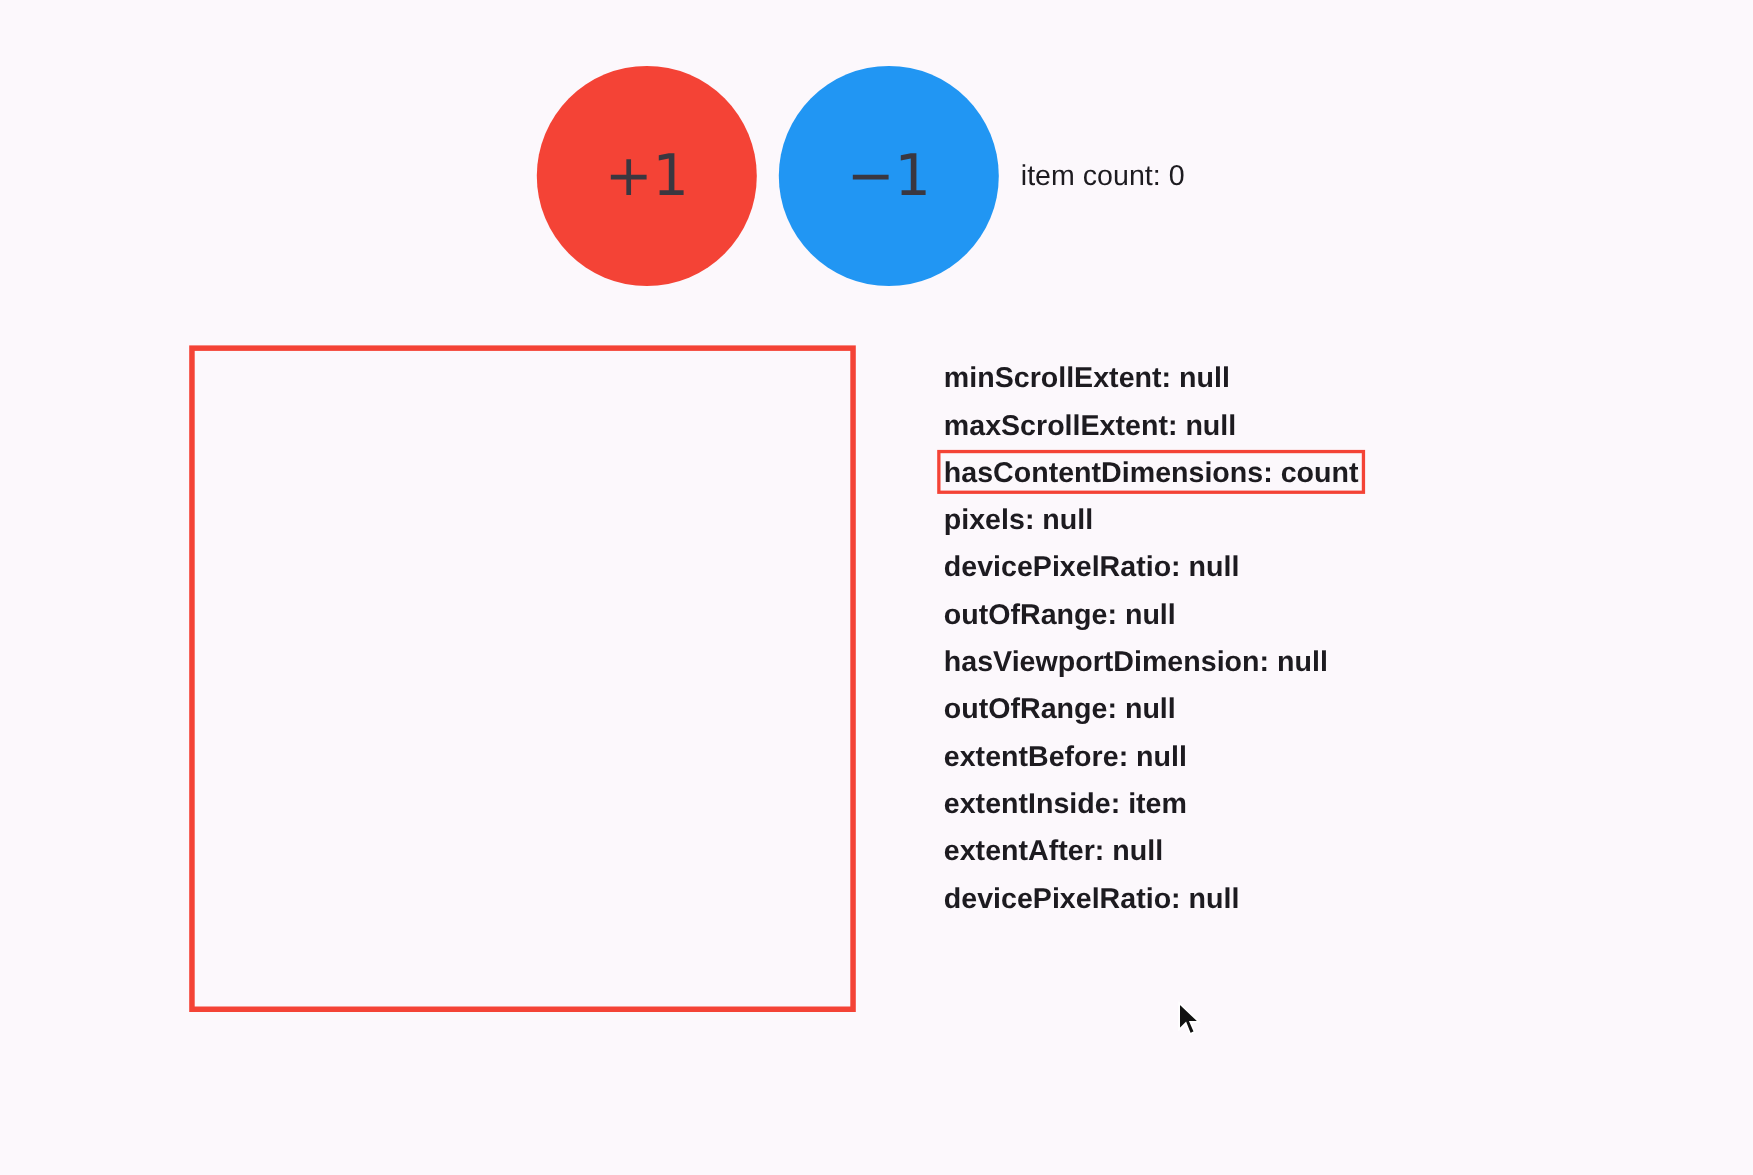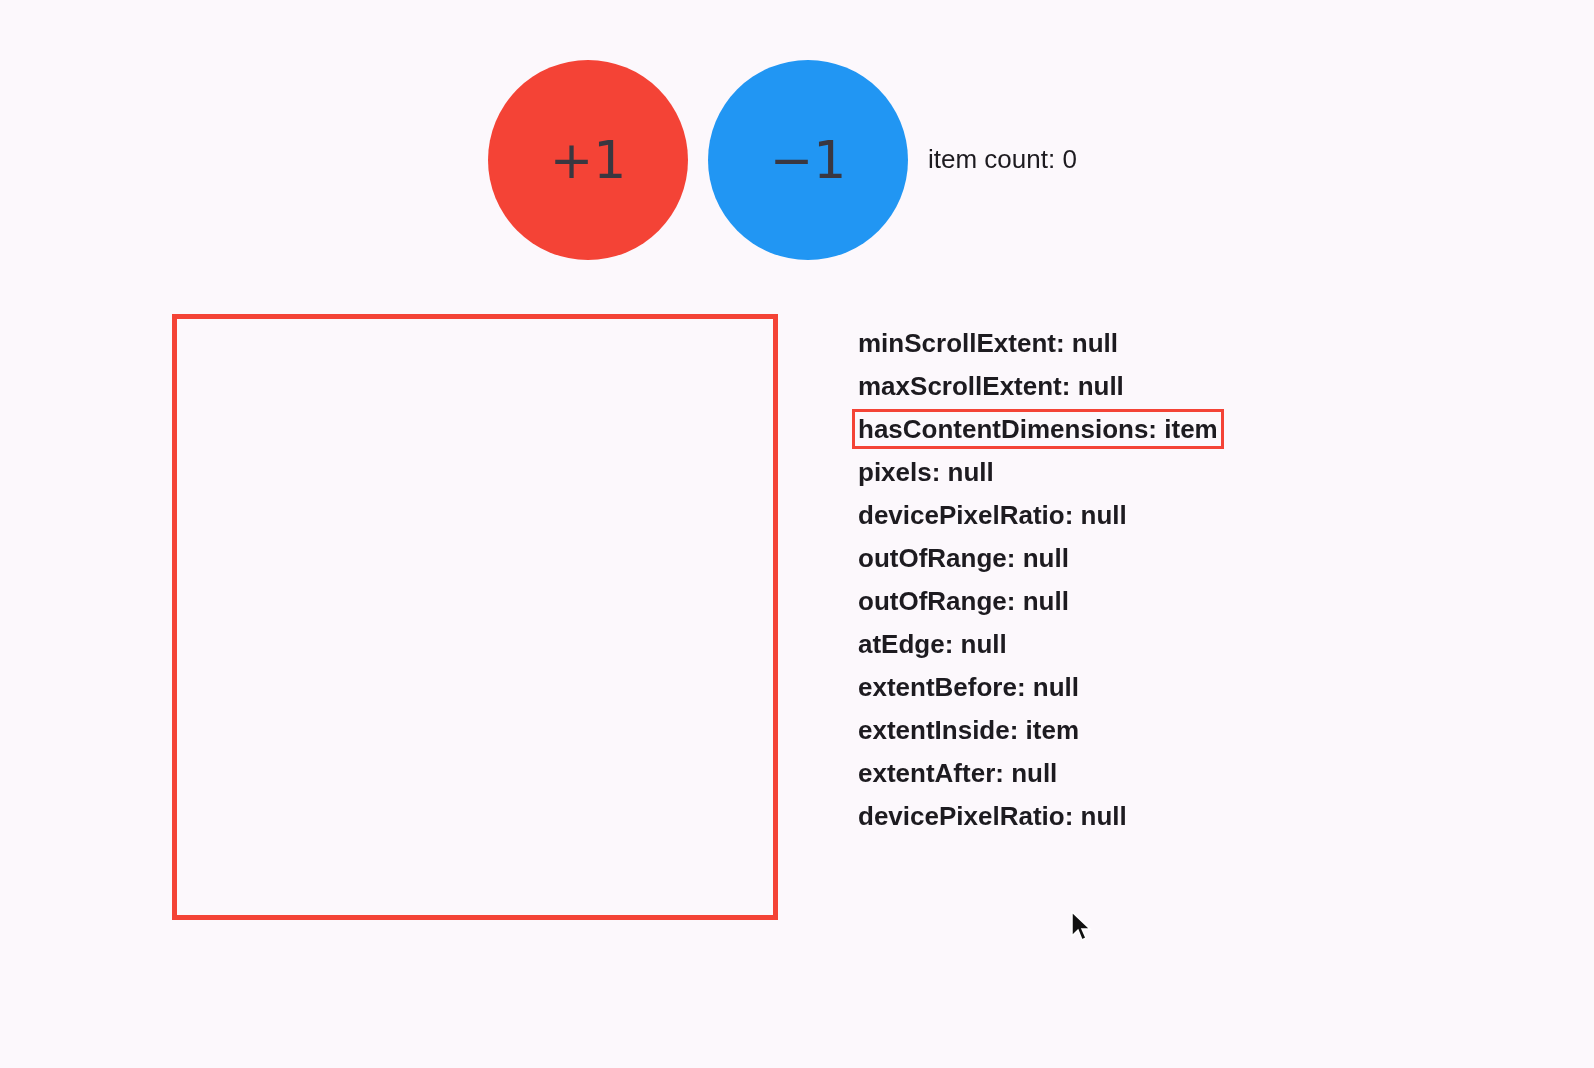--- a/index.html
+++ b/index.html
@@ -42,26 +42,26 @@
 <div id="dec" class="fab">
   <span>−1</span>
 </div>
 <div id="count">item count: 0</div>
 
 <div id="scrollbox"></div>
 
 <ul id="metrics">
   <li><span>minScrollExtent: null</span></li>
   <li><span>maxScrollExtent: null</span></li>
-  <li class="hl"><span>hasContentDimensions: item</span></li>
+  <li class="hl"><span>hasContentDimensions: count</span></li>
   <li><span>pixels: null</span></li>
   <li><span>devicePixelRatio: null</span></li>
   <li><span>outOfRange: null</span></li>
+  <li><span>hasViewportDimension: null</span></li>
   <li><span>outOfRange: null</span></li>
-  <li><span>atEdge: null</span></li>
   <li><span>extentBefore: null</span></li>
   <li><span>extentInside: item</span></li>
   <li><span>extentAfter: null</span></li>
   <li><span>devicePixelRatio: null</span></li>
 </ul>
 
 <svg id="cursor" viewBox="0 0 22 34">
   <path d="M2 2 L2 26 L8 20 L12 30 L16 28 L12 19 L20 19 Z" fill="#111" stroke="#fff" stroke-width="1.5"></path>
 </svg>
 

